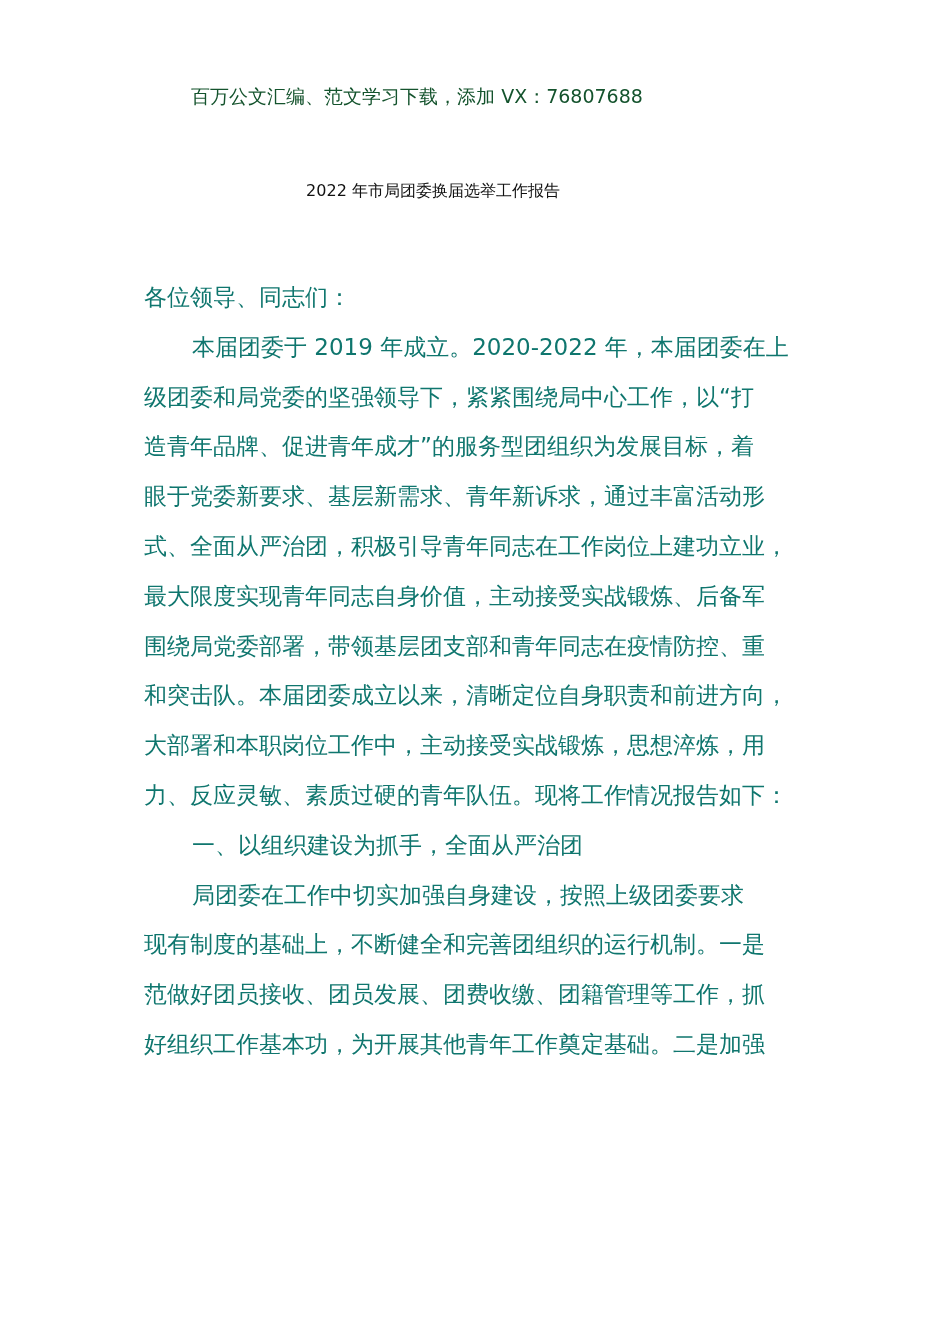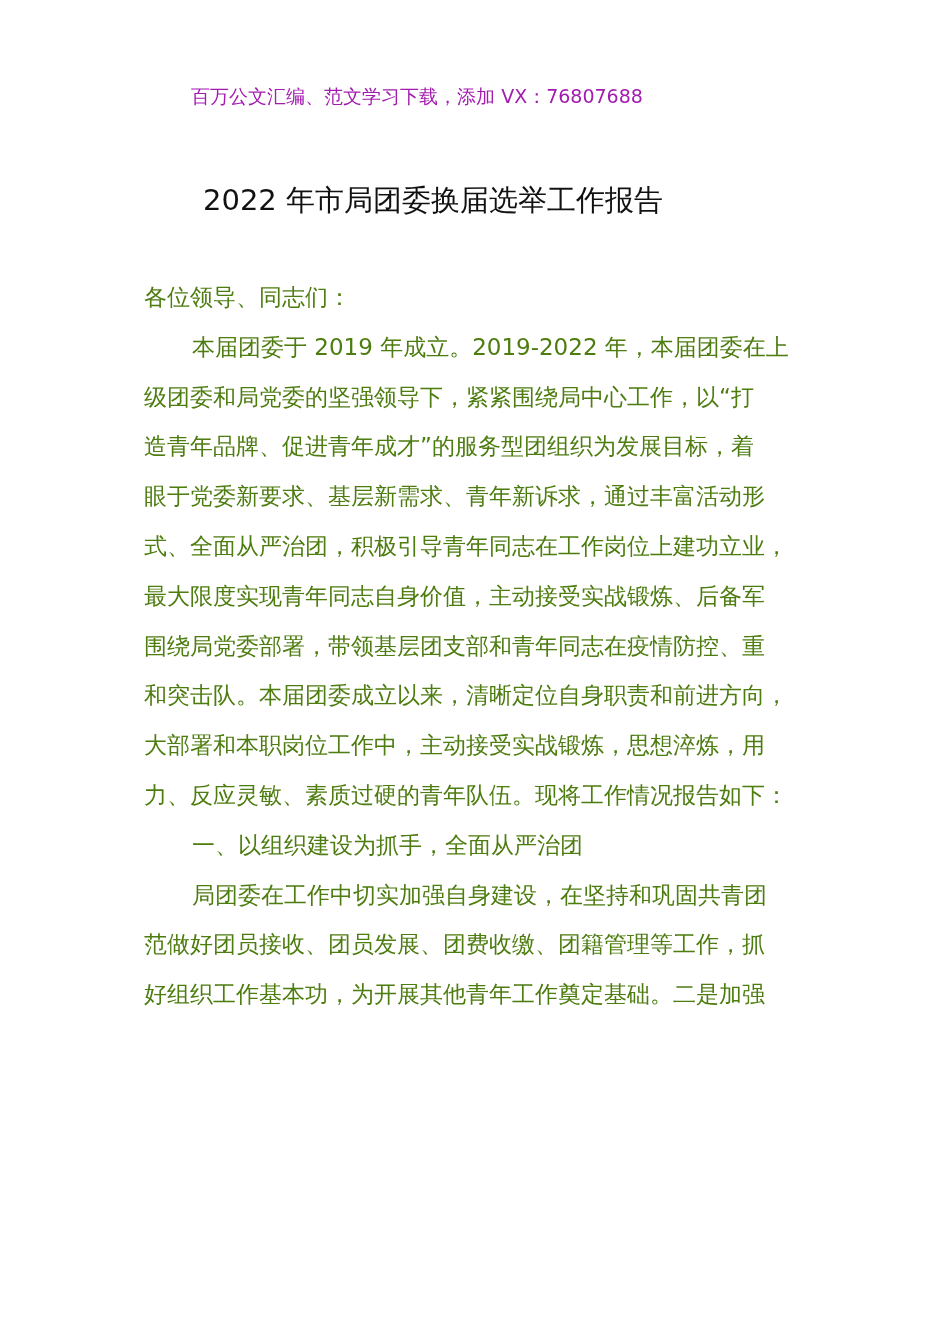--- a/index.html
+++ b/index.html
@@ -1,40 +1,41 @@
 <!DOCTYPE html>
 <html><head>
 <meta charset="utf-8">
 <style>
   html, body { margin: 0; padding: 0; background: #ffffff; }
   body { width: 950px; height: 1344px; position: relative; overflow: hidden;
          font-family: "DejaVu Sans", "Liberation Sans", sans-serif; color: #111111; }
   .watermark { position: absolute; top: 84px; left: 0; width: 834px; text-align: center;
-               font-size: 19px; color: #a21caf; letter-spacing: 0px; }
+               font-size: 19px; color: #14532d; letter-spacing: 0px; }
   .title { position: absolute; top: 181px; left: 0; width: 866px; text-align: center;
-           font-size: 29px; color: #111; }
+           font-size: 16px; color: #111; }
   .body-lines { position: absolute; top: 282px; left: 144px; width: 700px; }
-  .line { height: 49.8px; line-height: 30px; font-size: 23px; white-space: nowrap; color: #4d7c0f; }
+  .line { height: 49.8px; line-height: 30px; font-size: 23px; white-space: nowrap; color: #0f766e; }
   .indent { padding-left: 48px; }
 </style>
 </head>
 <body>
 
 <div class="watermark">百万公文汇编、范文学习下载，添加 VX：76807688</div>
 <div class="title">2022 年市局团委换届选举工作报告</div>
 
 <div class="body-lines">
   <div class="line">各位领导、同志们：</div>
-  <div class="line indent">本届团委于 2019 年成立。2019-2022 年，本届团委在上</div>
+  <div class="line indent">本届团委于 2019 年成立。2020-2022 年，本届团委在上</div>
   <div class="line">级团委和局党委的坚强领导下，紧紧围绕局中心工作，以“打</div>
   <div class="line">造青年品牌、促进青年成才”的服务型团组织为发展目标，着</div>
   <div class="line">眼于党委新要求、基层新需求、青年新诉求，通过丰富活动形</div>
   <div class="line">式、全面从严治团，积极引导青年同志在工作岗位上建功立业，</div>
   <div class="line">最大限度实现青年同志自身价值，主动接受实战锻炼、后备军</div>
   <div class="line">围绕局党委部署，带领基层团支部和青年同志在疫情防控、重</div>
   <div class="line">和突击队。本届团委成立以来，清晰定位自身职责和前进方向，</div>
   <div class="line">大部署和本职岗位工作中，主动接受实战锻炼，思想淬炼，用</div>
   <div class="line">力、反应灵敏、素质过硬的青年队伍。现将工作情况报告如下：</div>
   <div class="line indent">一、以组织建设为抓手，全面从严治团</div>
-  <div class="line indent">局团委在工作中切实加强自身建设，在坚持和巩固共青团</div>
+  <div class="line indent">局团委在工作中切实加强自身建设，按照上级团委要求</div>
+  <div class="line">现有制度的基础上，不断健全和完善团组织的运行机制。一是</div>
   <div class="line">范做好团员接收、团员发展、团费收缴、团籍管理等工作，抓</div>
   <div class="line">好组织工作基本功，为开展其他青年工作奠定基础。二是加强</div>
 </div>
 
 </body></html>

